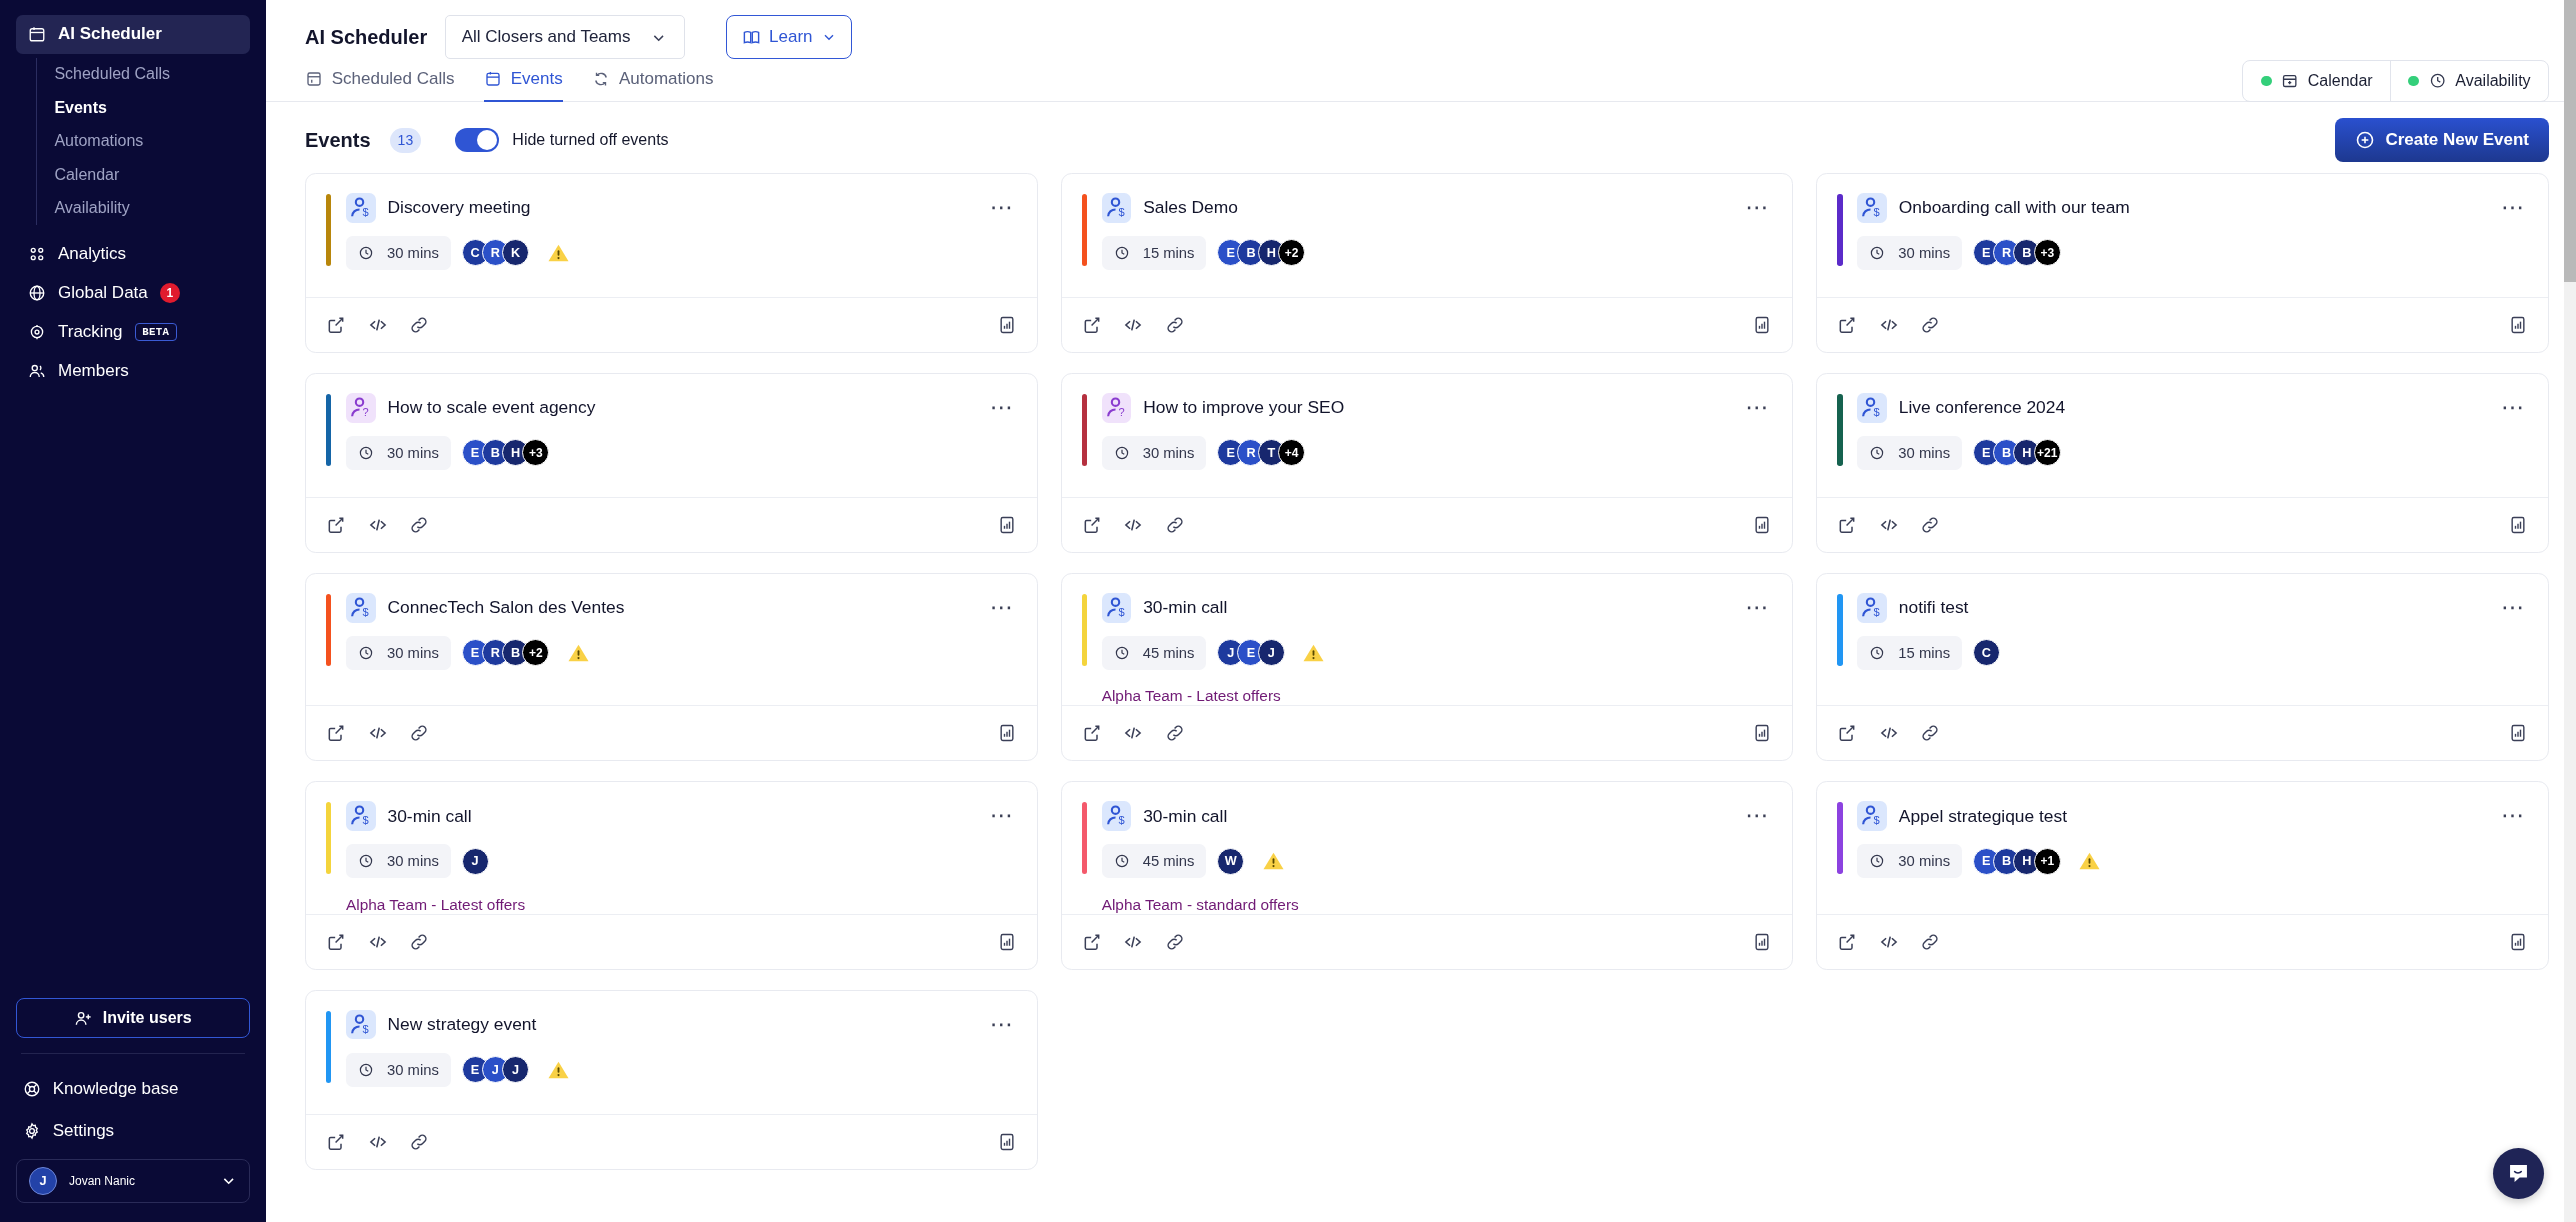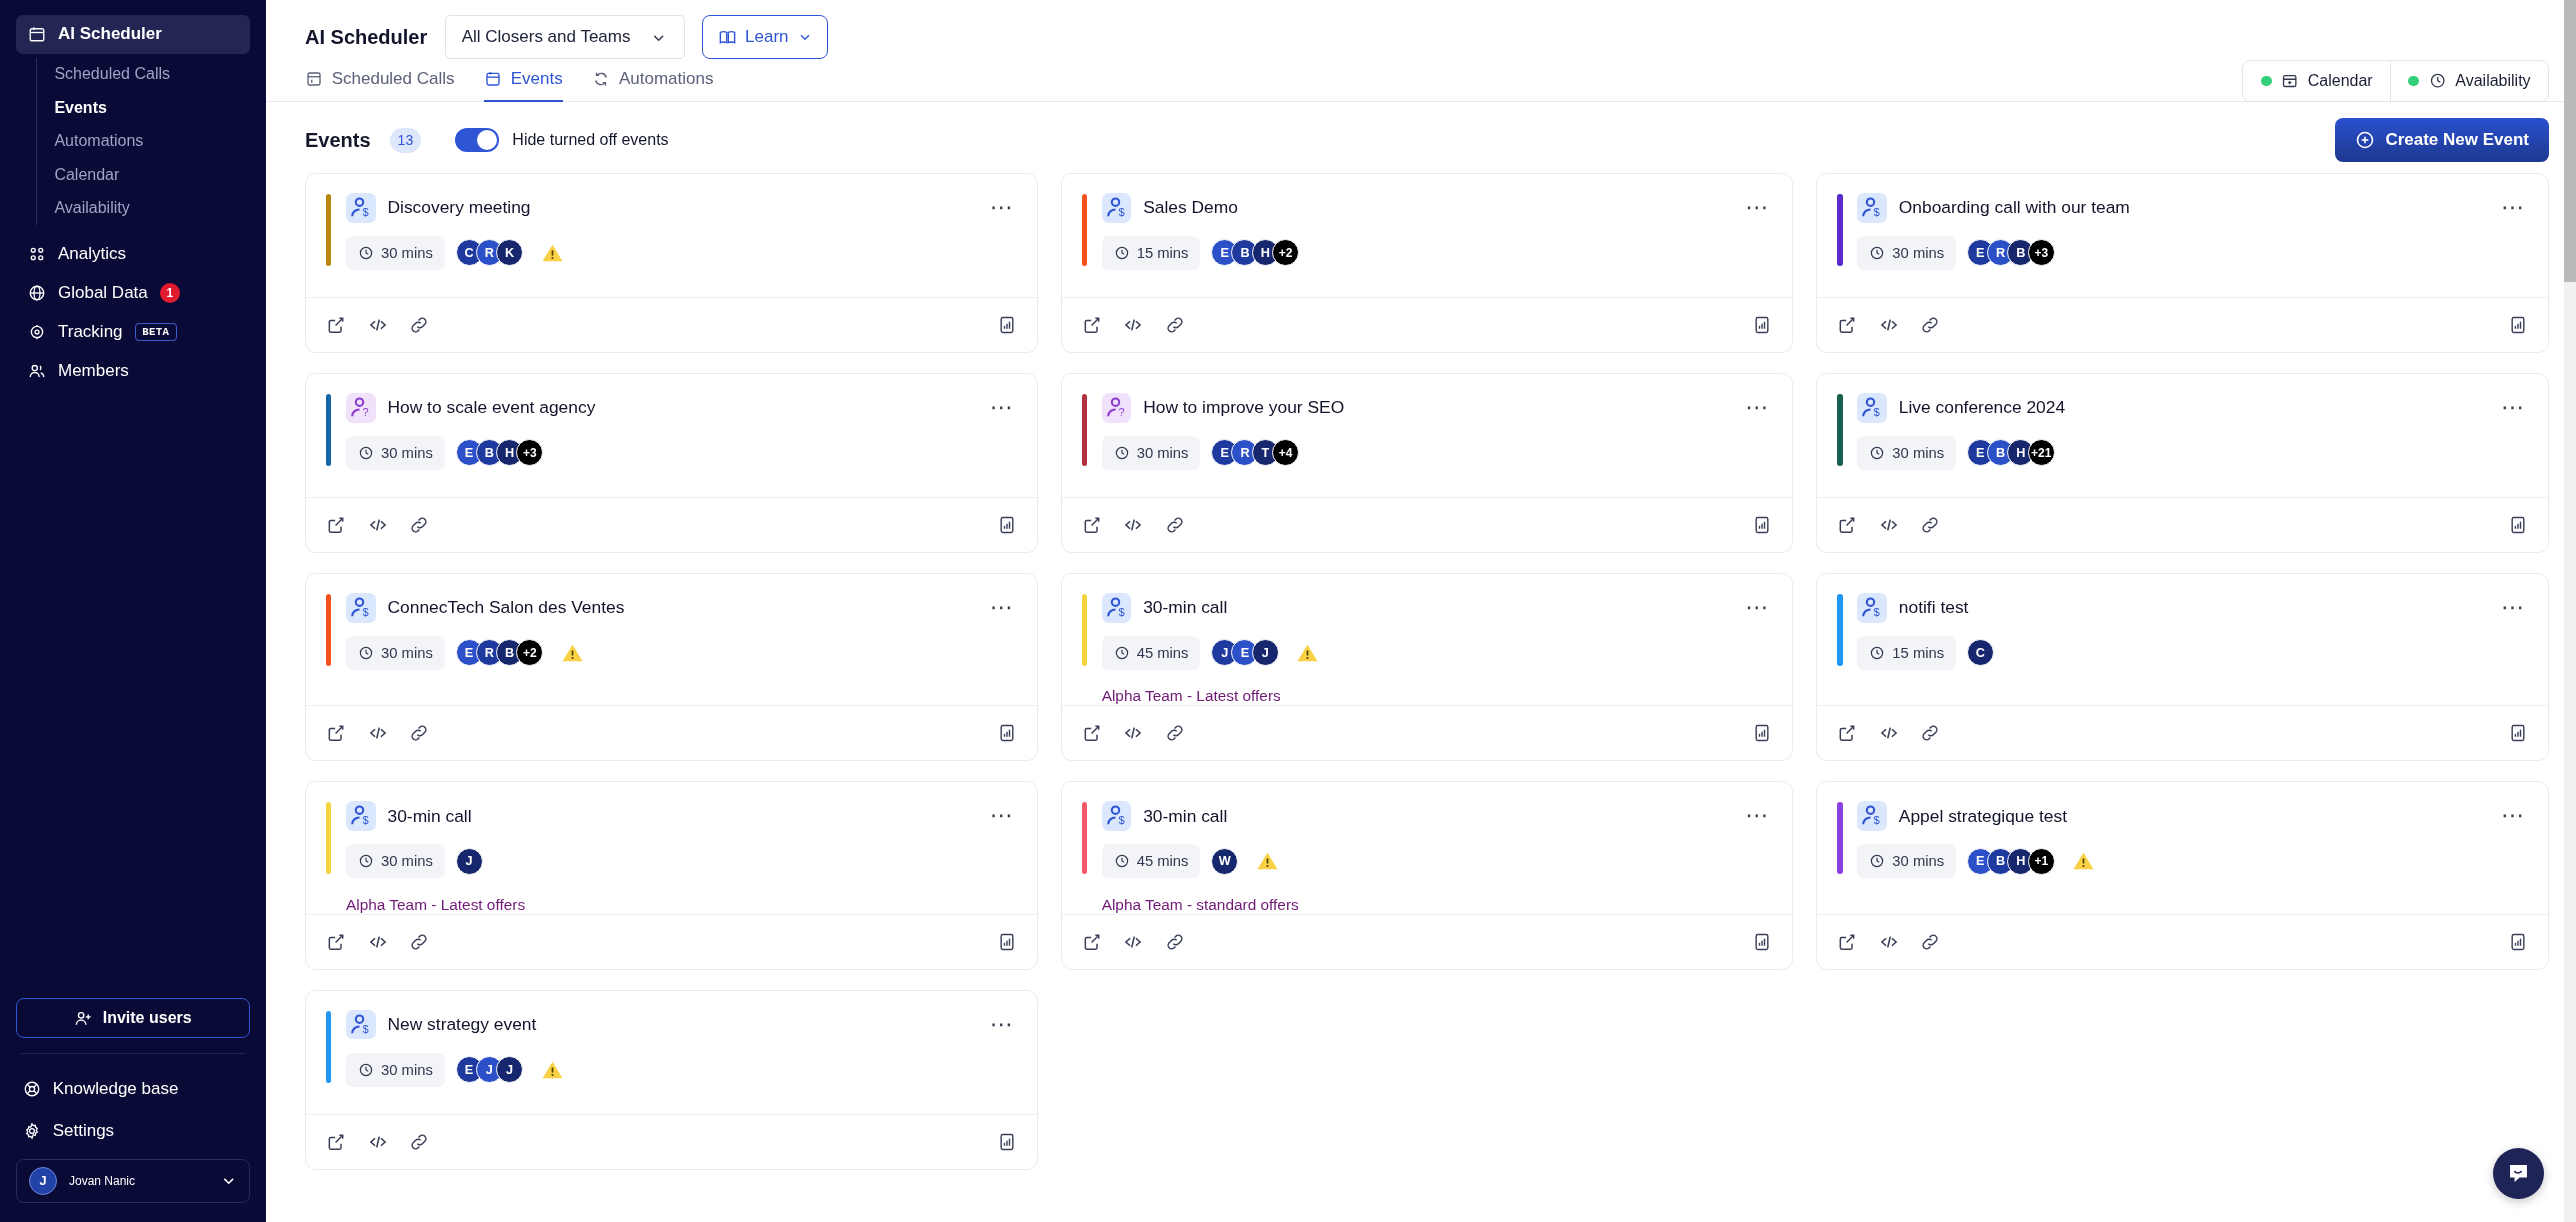--- a/index.html
+++ b/index.html
@@ -92,21 +92,21 @@
   }
   .page-title { font-size: 20px; font-weight: 700; color:#12142b; }
   .select-pill {
     display:flex;align-items:center;gap:20px;
     border:0.7px solid #dfe2ea;border-radius:5px;
     height:44px;padding: 0 16px; font-size:17px;color:#20243b;cursor:pointer;
   }
   .learn-btn {
     display:flex;align-items:center;gap:8px;
     border:0.7px solid #3257d6;border-radius:8px;
-    height:44px;padding:0 14.8px;color:#2f55d4;font-size:17px;font-weight:500;cursor:pointer;
+    height:44px;padding:0 14.8px;color:#2f55d4;font-size:17px;font-weight:500;cursor:pointer;margin-left:24px;
   }
 
   .tabs {
     display:flex;align-items:flex-end;gap:29.5px;
     padding: 9.4px 0 0 39px; position:relative;
   }
   .tab {
     display:flex;align-items:center;gap:8.7px;
     font-size:17px;color:#5b6179;padding-bottom:10.7px;cursor:pointer;
     border-bottom:2.7px solid transparent; margin-bottom:-1.3px;
@@ -178,21 +178,21 @@
   .type-ico {
     width:29.5px;height:29.5px;border-radius:6.7px;
     display:flex;align-items:center;justify-content:center;flex:0 0 29.5px;
   }
   .type-ico.sales { background:#dbe7fd; }
   .type-ico.webinar { background:#f0e2fb; }
   .card-title { font-size:17.4px;color:#12142b;flex:1 1 auto; }
   .more-btn { color:#3b3f55;font-size:23px;line-height:9.4px;cursor:pointer;letter-spacing:1.3px;padding:0 2.7px; }
   .card-meta { display:flex;align-items:center;gap:10.7px;margin: 13.4px 0 0 20px; }
   .dur-pill {
-    display:flex;align-items:center;gap:7px;
+    display:flex;align-items:center;gap:13px;
     background:#f3f4f8;border-radius:6.7px;height:34px;padding:0 12px;
     font-size:14.8px;color:#32364c;
   }
   .avatars { display:flex;align-items:center; }
   .av {
     width:27px;height:27px;border-radius:50%;
     display:flex;align-items:center;justify-content:center;
     color:#fff;font-size:12.7px;font-weight:600;
     border:1.3px solid #fff; margin-left:-6.7px; flex:0 0 27px;
   }

